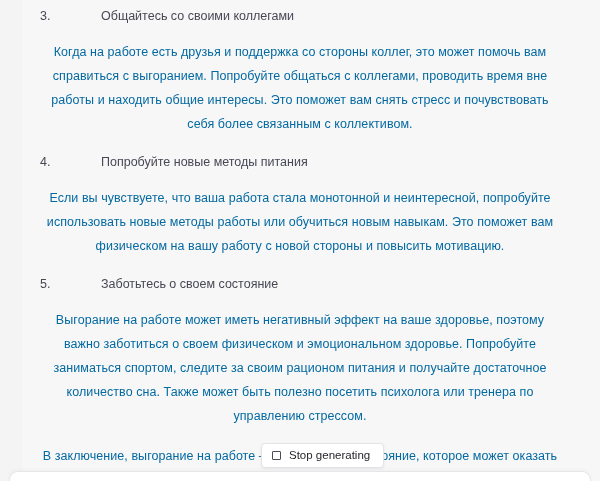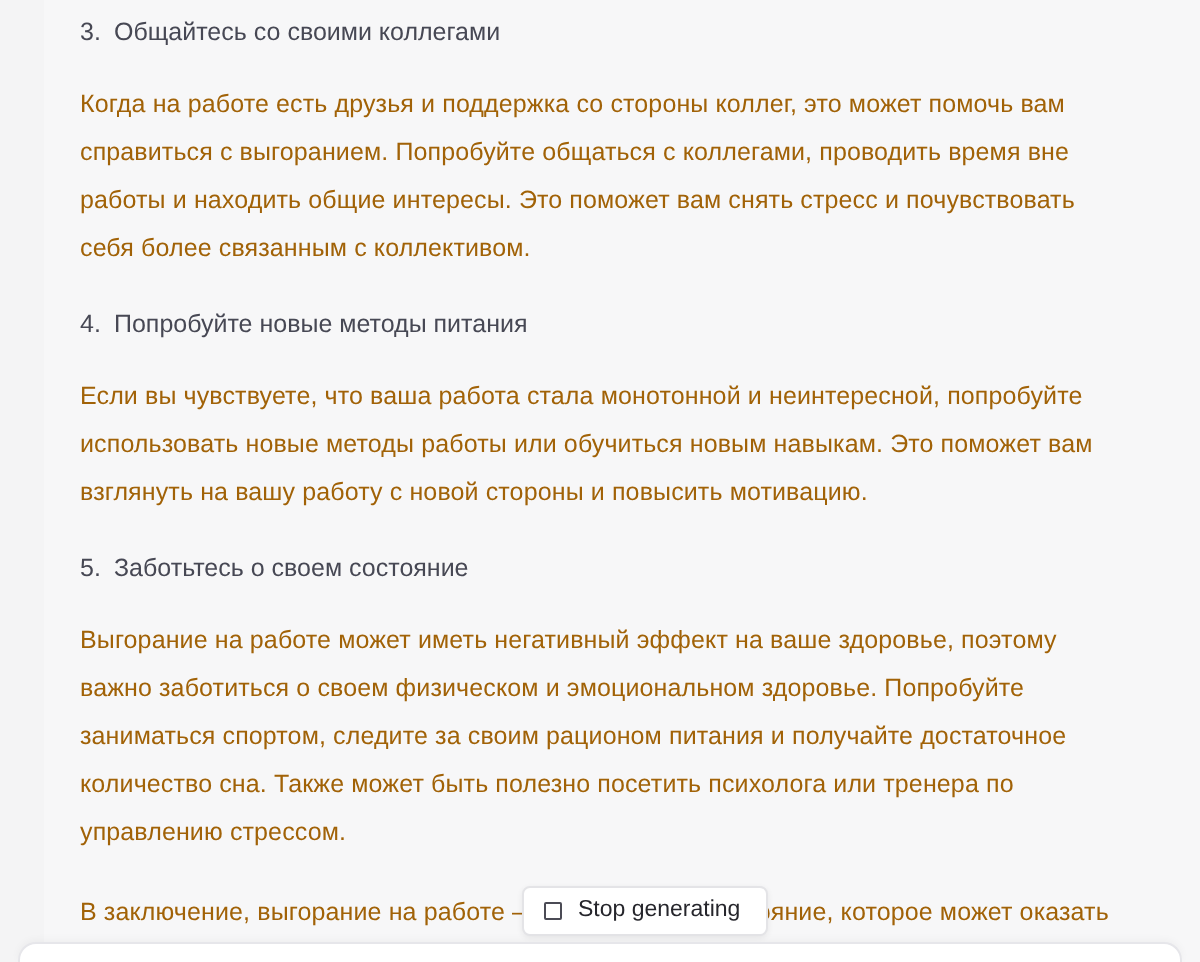--- a/index.html
+++ b/index.html
@@ -48,28 +48,29 @@
     color: #474854;
     margin: 0;
     white-space: nowrap;
   }
   .list-heading .num {
     width: 17px;
     flex: 0 0 17px;
   }
   .list-heading .htext {
     flex: 1 1 auto;
+    margin-left: 44px;
   }
 
   p.para {
     font-size: 12.5px;
     line-height: 24px;
-    color: #a16207;
+    color: #0369a1;
     margin: 0;
-    text-align: left;
+    text-align: center;
     letter-spacing: 0.005em;
   }
 
   
   .sp-h { height: 11px; }
   .sp-p { height: 17px; }
 
   
   .stop-generating {
     position: absolute;
@@ -137,21 +138,21 @@
 
     <div class="sp-p" style="height:18px;"></div>
 
     <div class="list-heading">
       <span class="num">4.</span>
       <span class="htext">Попробуйте новые методы питания</span>
     </div>
 
     <div class="sp-h" style="height:15px;"></div>
 
-    <p class="para">Если вы чувствуете, что ваша работа стала монотонной и неинтересной, попробуйте использовать новые методы работы или обучиться новым навыкам. Это поможет вам взглянуть на вашу работу с новой стороны и повысить мотивацию.</p>
+    <p class="para">Если вы чувствуете, что ваша работа стала монотонной и неинтересной, попробуйте использовать новые методы работы или обучиться новым навыкам. Это поможет вам физическом на вашу работу с новой стороны и повысить мотивацию.</p>
 
     <div class="sp-p" style="height:18px;"></div>
 
     <div class="list-heading">
       <span class="num">5.</span>
       <span class="htext">Заботьтесь о своем состояние</span>
     </div>
 
     <div class="sp-h" style="height:15px;"></div>
 

